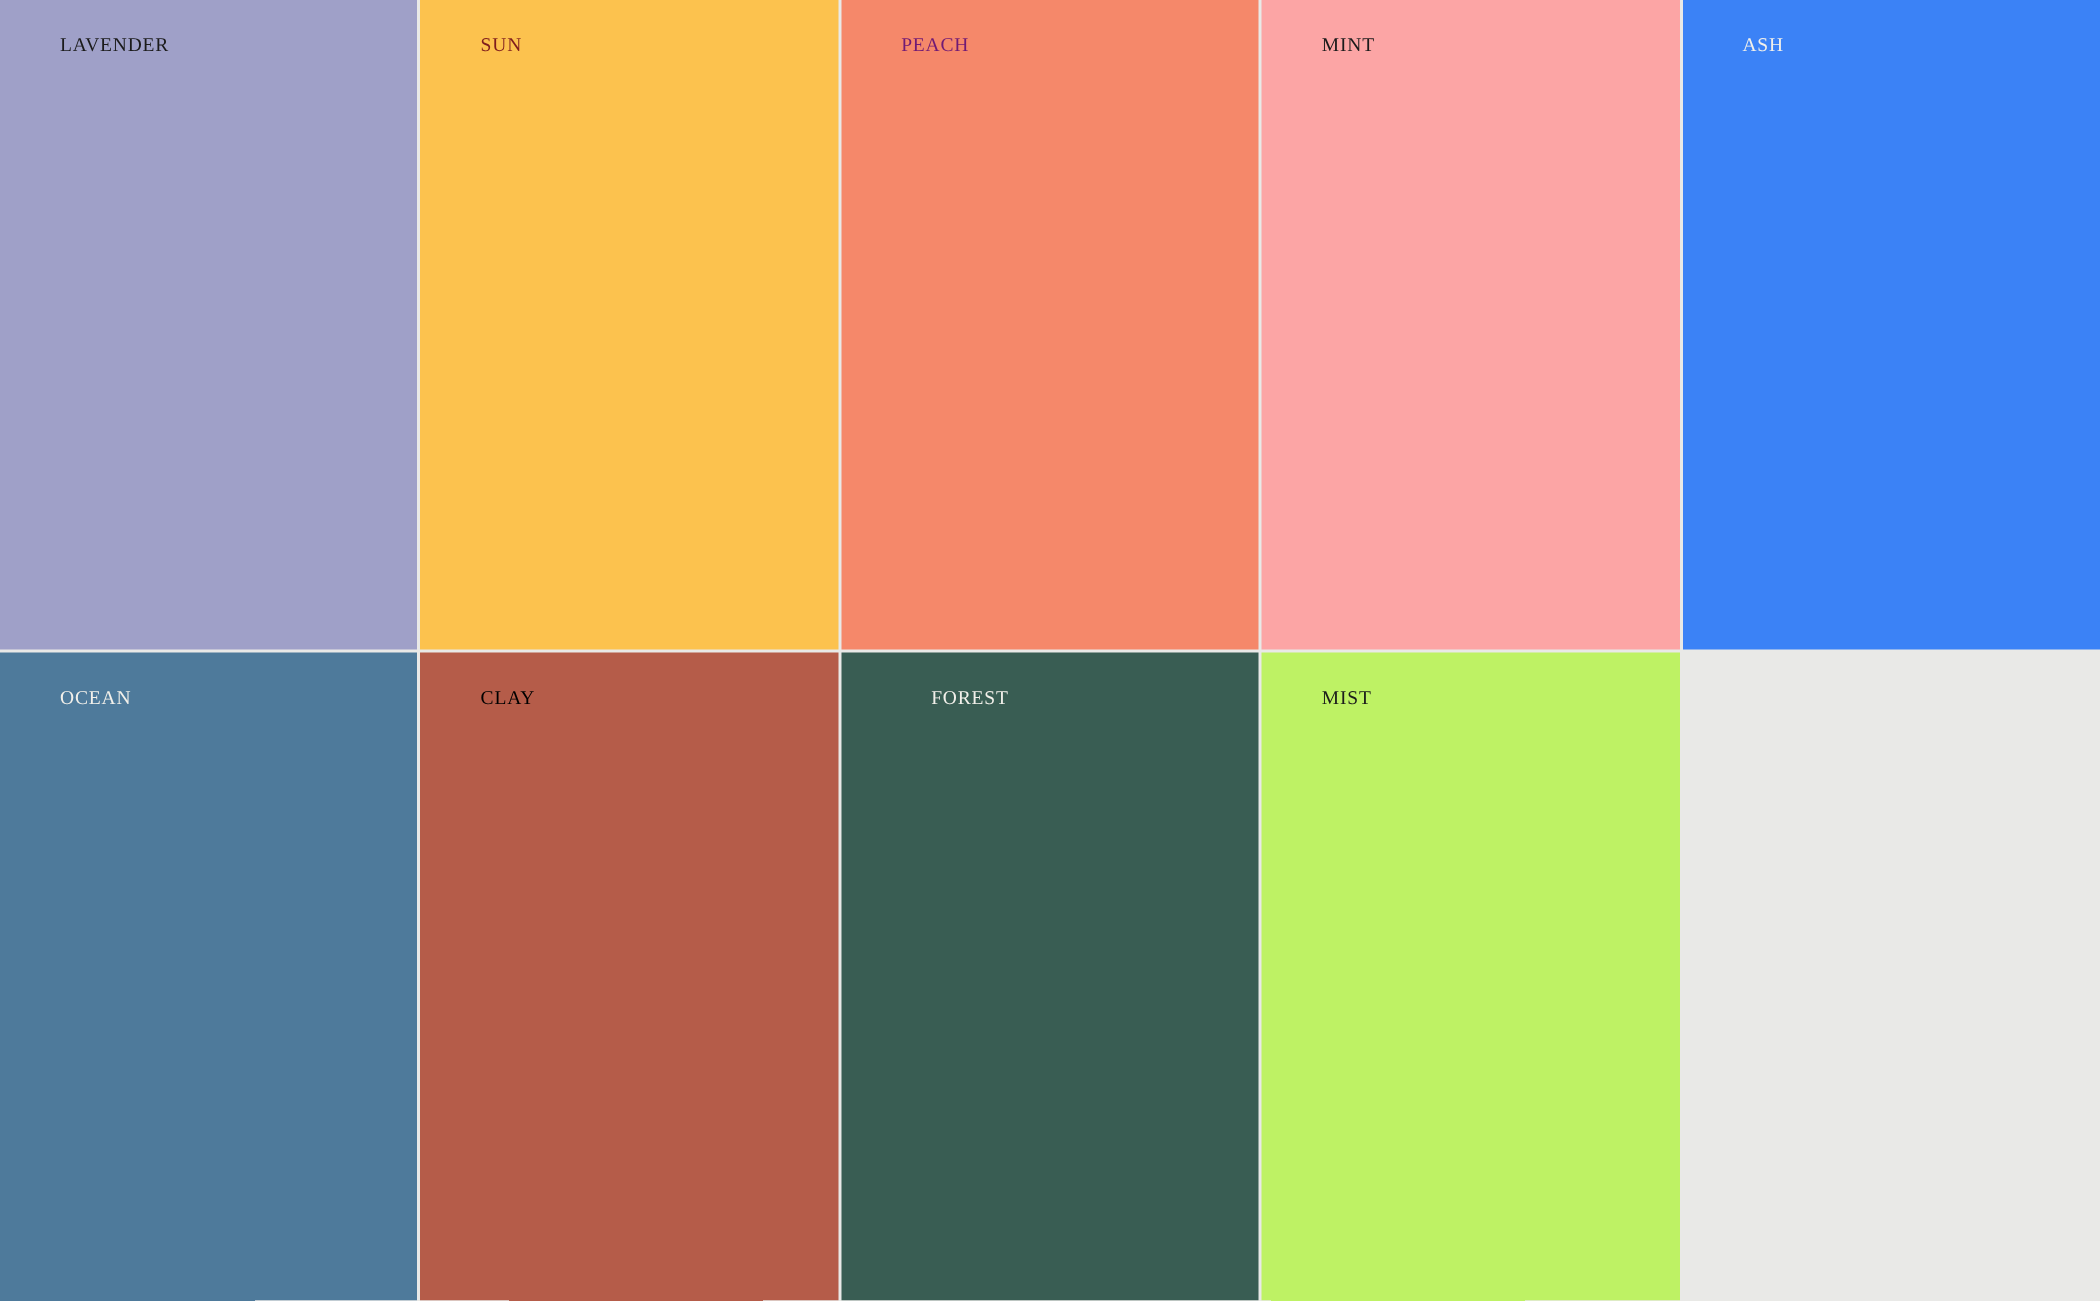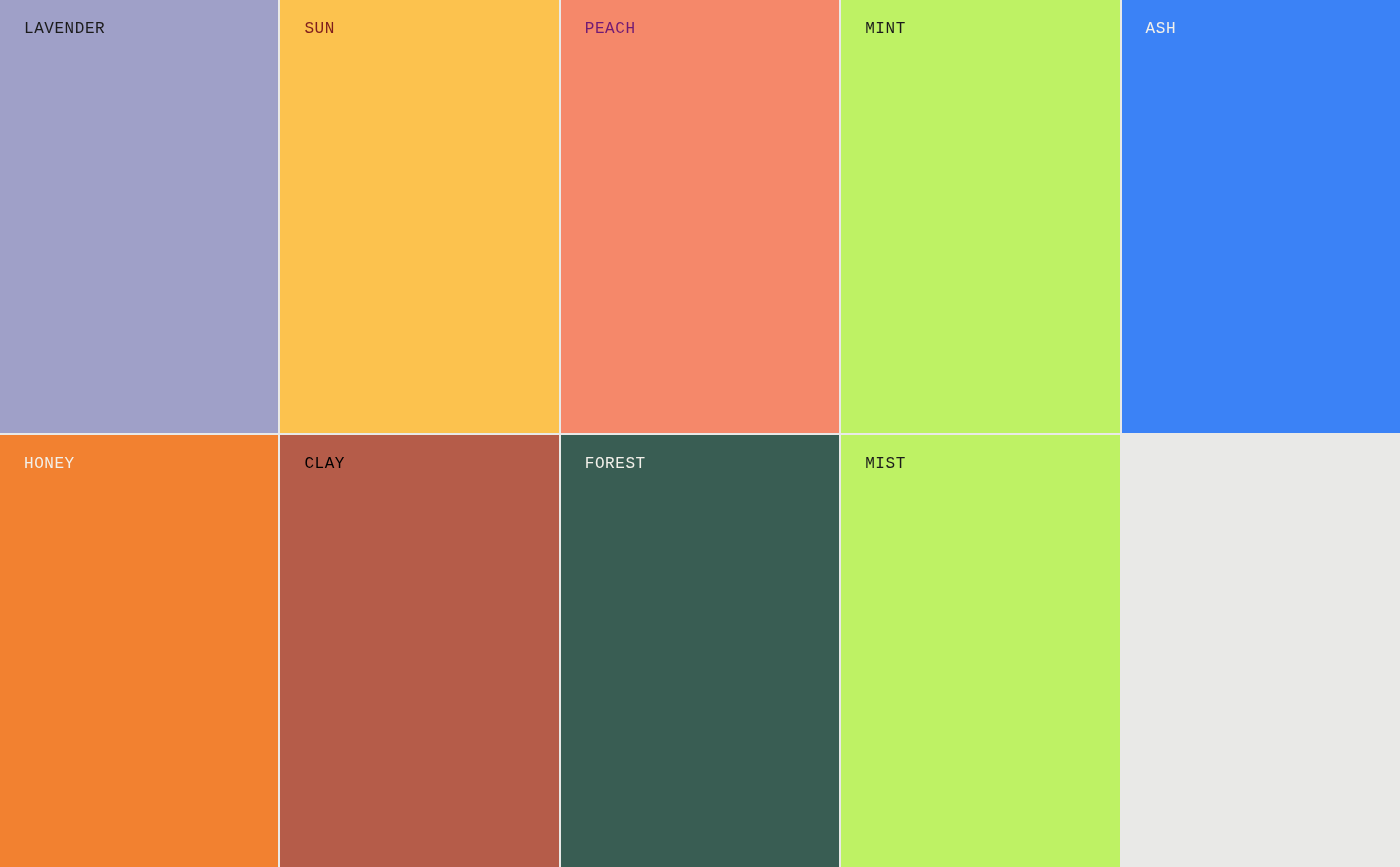--- a/index.html
+++ b/index.html
@@ -25,24 +25,24 @@
   }
 
   .swatch {
     position: relative;
     overflow: hidden;
     box-sizing: border-box;
   }
 
   .swatch-label {
     position: absolute;
-    left: 24px;
+    left: 40px;
     top: 22px;
-    font-family: Liberation Mono, monospace;
-    font-size: 16px;
+    font-family: Liberation Serif, serif;
+    font-size: 13px;
     line-height: 15px;
     letter-spacing: 0.55px;
     font-weight: 400;
     white-space: nowrap;
     text-transform: uppercase;
     user-select: none;
   }
 
   .label-dark  { color: #1b1b1b; }
   .label-light { color: #f2f0ea; }
@@ -53,31 +53,31 @@
 <div id="palette-grid" style="width: 1400px; height: 867px; gap: 2px; background: rgb(233, 233, 231); grid-template-columns: repeat(5, 1fr); grid-template-rows: repeat(2, 1fr);">
     <div class="swatch" style="background: rgb(159, 160, 200);">
       <span class="swatch-label label-dark" style="color: rgb(27, 27, 27);">LAVENDER</span>
     </div>
     <div class="swatch" style="background: rgb(252, 194, 78);">
       <span class="swatch-label label-dark" style="color: #7f1d1d;">SUN</span>
     </div>
     <div class="swatch" style="background: rgb(245, 136, 106);">
       <span class="swatch-label label-dark" style="color: #701a75;">PEACH</span>
     </div>
-    <div class="swatch" style="background: #bef264;">
+    <div class="swatch" style="background: #fca5a5;">
       <span class="swatch-label label-dark" style="color: rgb(27, 27, 27);">MINT</span>
     </div>
     <div class="swatch" style="background: #3b82f6;">
       <span class="swatch-label label-light" style="color: rgb(242, 240, 234);">ASH</span>
     </div>
-    <div class="swatch" style="background: rgb(242, 129, 48);">
-      <span class="swatch-label label-light" style="color: rgb(242, 240, 234);">HONEY</span>
+    <div class="swatch" style="background: rgb(78, 122, 155);">
+      <span class="swatch-label label-light" style="color: rgb(242, 240, 234);">OCEAN</span>
     </div>
     <div class="swatch" style="background: rgb(181, 92, 73);">
       <span class="swatch-label label-light" style="color: #000000;">CLAY</span>
     </div>
     <div class="swatch" style="background: rgb(57, 93, 83);">
-      <span class="swatch-label label-light" style="color: rgb(242, 240, 234);">FOREST</span>
+      <span class="swatch-label label-light" style="color: rgb(242, 240, 234); margin-left: 20px;">FOREST</span>
     </div>
     <div class="swatch" style="background: #bef264;">
       <span class="swatch-label label-dark" style="color: rgb(27, 27, 27);">MIST</span>
     </div>
   </div>
 
 </body></html>

